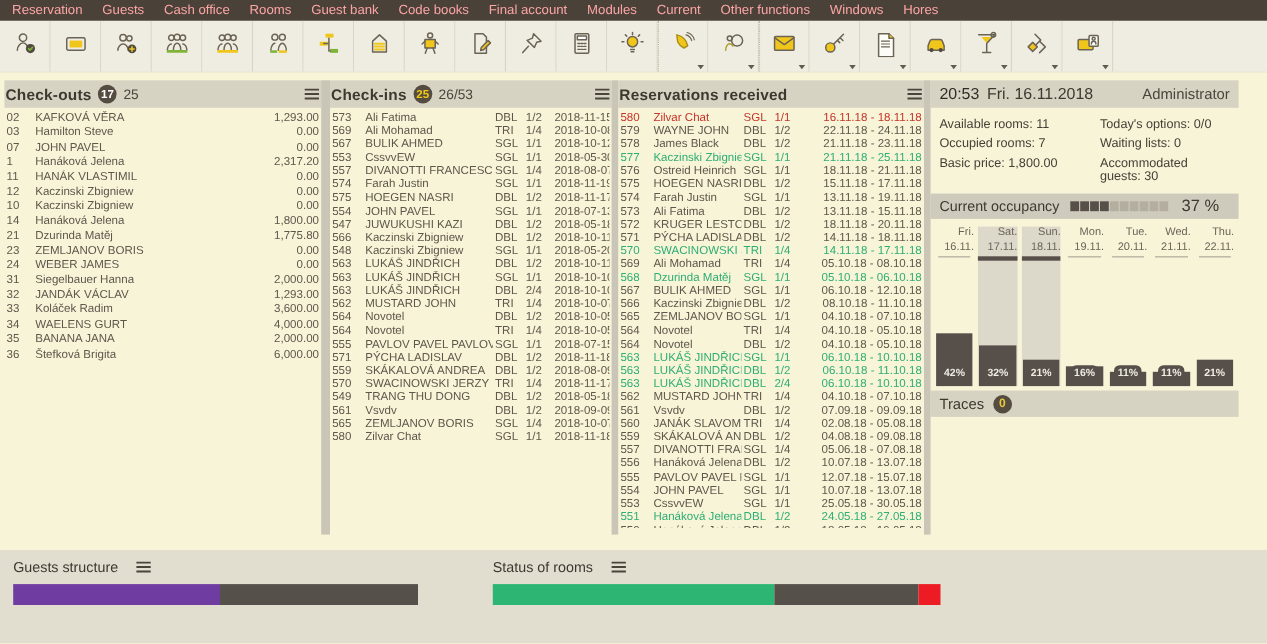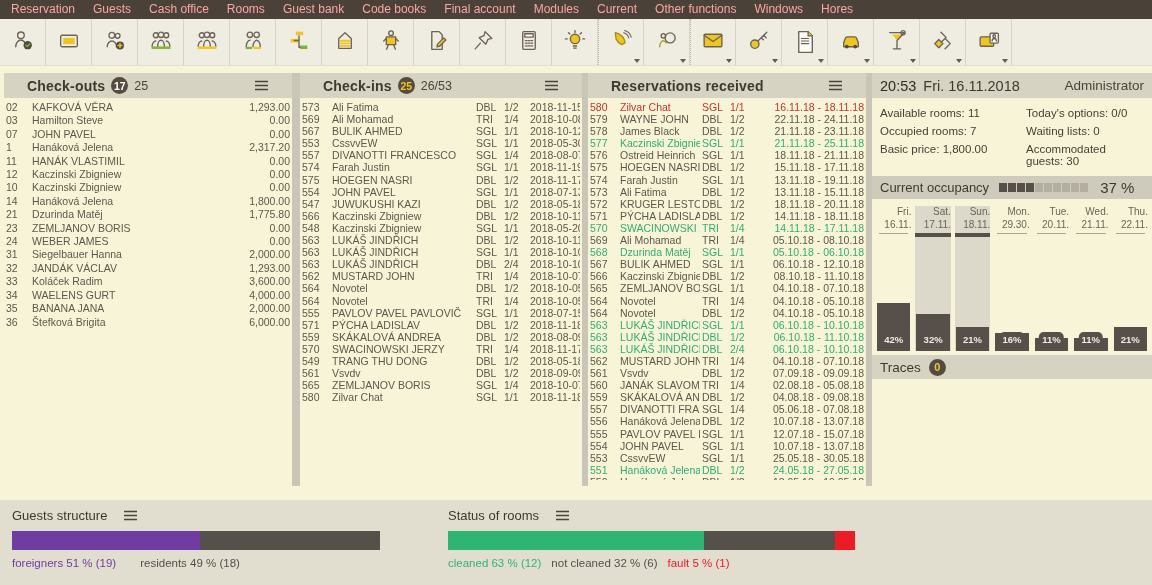--- a/index.html
+++ b/index.html
@@ -18,22 +18,22 @@
   .tool-fill{flex:1;background:#efede1}
   .caret{position:absolute;right:3px;bottom:2px;width:0;height:0;
          border-left:3px solid transparent;border-right:3px solid transparent;border-top:4px solid #625c50}
 
   
   .main{position:absolute;top:66px;left:0;width:1152px;height:434px;display:flex;
         padding:7px 0 0 4px;box-sizing:border-box;background:#f8f4d8}
   .gutter{background:#c9c5b7;margin:0 0 14px}
   .g1{width:8px}.g2{width:6px}.g3{width:6px}
   .panel{display:flex;flex-direction:column}
-  .p-co{width:288px}.p-ci{width:282px}.p-rv{width:278px}.p-rp{width:280px}
-  .panel-header{height:25px;background:#d7d3c3;display:flex;align-items:center;padding:0 23px;gap:6px;flex:none}
+  .p-co{width:288px}.p-ci{width:256px}.p-rv{width:278px}.p-rp{width:280px}
+  .panel-header{height:25px;background:#d7d3c3;display:flex;align-items:center;padding:0 1px;gap:6px;flex:none}
   .ph-title{font-size:14px;font-weight:bold;color:#3e392f;letter-spacing:.2px;white-space:nowrap}
   .badge{width:17px;height:17px;border-radius:50%;background:#554c41;color:#fff;
          font-size:10.5px;font-weight:bold;display:flex;align-items:center;justify-content:center;flex:none}
   .badge.yellow{color:#f2c714}
   .ph-count{font-size:12.5px;color:#4a443a}
   .ph-spacer{flex:1}
   .burger{display:flex;cursor:pointer}
 
   .list{margin-top:3px;overflow:hidden;padding:0 2px}
   .row{display:flex;font-size:10.5px;color:#5e574b;align-items:baseline;white-space:nowrap}
@@ -884,21 +884,21 @@
           <div class="col-day">Sun.</div>
           <div class="col-date">18.11.</div>
           <div class="col-rule"></div>
           <div class="barzone">
             <div class="bar" style="height: 24px;"></div>
             <div class="bar-label">21%</div>
           </div>
         </div>
         <div class="col">
           <div class="col-day">Mon.</div>
-          <div class="col-date">29.30.</div>
+          <div class="col-date">19.11.</div>
           <div class="col-rule"></div>
           <div class="barzone">
             <div class="bar" style="height: 18px;"></div>
             <div class="bar-label">16%</div>
           </div>
         </div>
         <div class="col">
           <div class="col-day">Tue.</div>
           <div class="col-date">20.11.</div>
           <div class="col-rule"></div>
@@ -939,39 +939,30 @@
       <span class="bb-title">Guests structure</span>
       <span class="burger">
         <svg width="15" height="11" viewBox="0 0 15 11">
             <path d="M1 1.5h13M1 5.5h13M1 9.5h13" stroke="#4a443a" stroke-width="1.7" fill="none"></path>
           </svg>
       </span>
     </div>
     <div class="bb-bar" id="gs-bar">
         <div class="bb-seg" style="width: 51%; background: rgb(111, 61, 162);"></div>
         <div class="bb-seg" style="width: 49%; background: rgb(86, 80, 74);"></div>
-      </div>
-    <div class="bb-labels" id="gs-labels">
-        <span class="bb-label" style="color: rgb(111, 61, 162);">foreigners 51 % (19)</span>
-        <span class="bb-label" style="color: rgb(86, 80, 74);">residents 49 % (18)</span>
       </div>
   </div>
   <div class="bb-block" id="sr-block">
     <div class="bb-title-row">
       <span class="bb-title">Status of rooms</span>
       <span class="burger">
         <svg width="15" height="11" viewBox="0 0 15 11">
             <path d="M1 1.5h13M1 5.5h13M1 9.5h13" stroke="#4a443a" stroke-width="1.7" fill="none"></path>
           </svg>
       </span>
     </div>
     <div class="bb-bar" id="sr-bar">
         <div class="bb-seg" style="width: 63%; background: rgb(45, 182, 115);"></div>
         <div class="bb-seg" style="width: 32%; background: rgb(86, 80, 74);"></div>
         <div class="bb-seg" style="width: 5%; background: rgb(237, 28, 36);"></div>
       </div>
-    <div class="bb-labels" id="sr-labels">
-        <span class="bb-label" style="color: rgb(45, 182, 115);">cleaned 63 % (12)</span>
-        <span class="bb-label" style="color: rgb(86, 80, 74);">not cleaned 32 % (6)</span>
-        <span class="bb-label" style="color: rgb(237, 28, 36);">fault 5 % (1)</span>
-      </div>
   </div>
 </div>
 
 </body></html>

